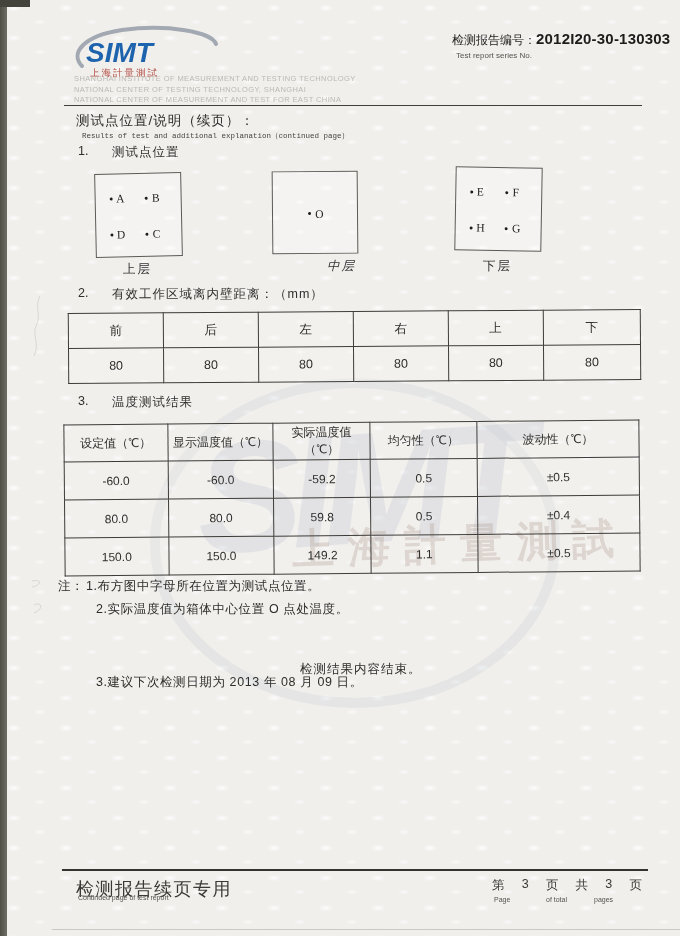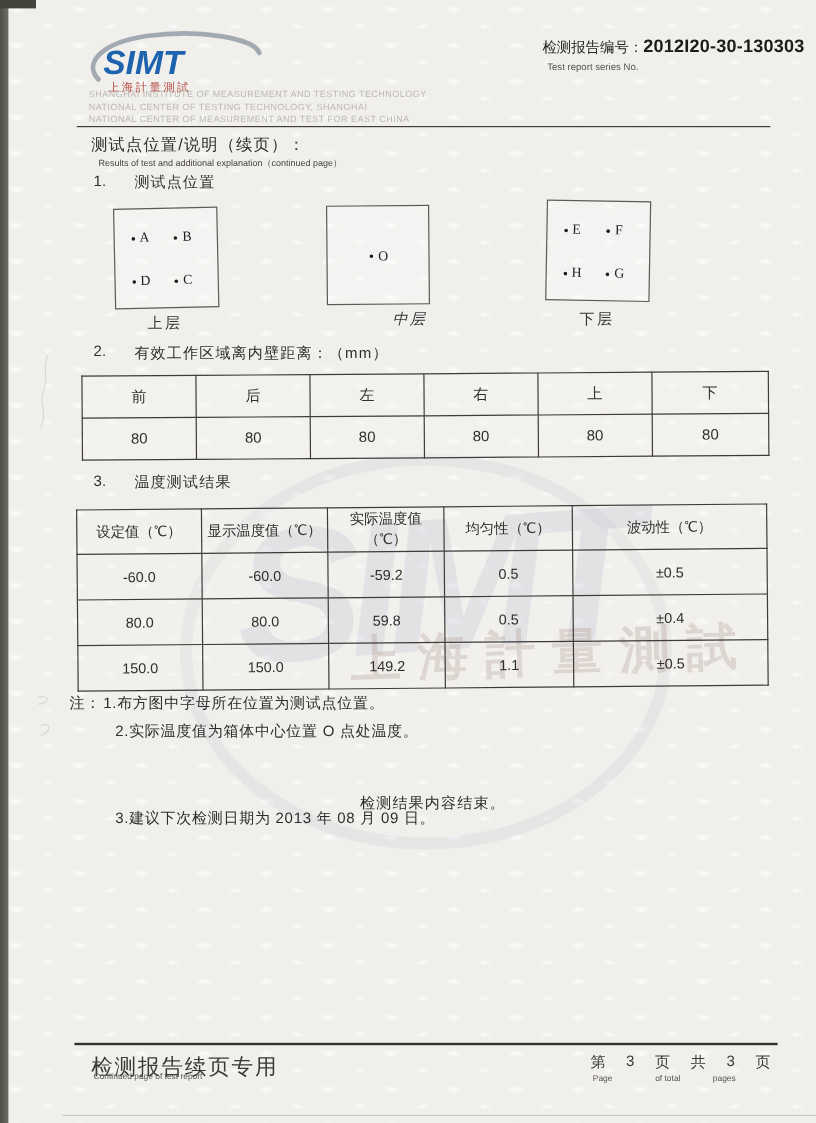--- a/index.html
+++ b/index.html
@@ -27,21 +27,21 @@
     color:rgba(152,126,114,.30);transform:rotate(-2deg);}
   .content{position:absolute;left:0;top:0;width:680px;height:936px;z-index:1;}
   .abs{position:absolute;}
   
   .org{font-size:7.5px;line-height:10.5px;color:#bcb9b2;letter-spacing:.4px;}
   .repno-label{font-size:12px;color:#262624;}
   .repno-value{font-size:15px;font-weight:600;color:#1c1c1a;letter-spacing:.2px;}
   .repno-sub{font-size:8px;color:#565450;}
   .hr1{left:64px;top:105px;width:578px;border-top:1.6px solid #403f3c;}
   .title-zh{font-size:13.5px;color:#2c2c2a;letter-spacing:1px;}
-  .title-en{font-size:7.5px;color:#474542;}
+  .title-en{font-size:7.5px;color:#474542;font-family:Liberation Mono, monospace;}
   .sec-num{font-size:12.5px;}
   .sec-title{font-size:12.5px;letter-spacing:1px;}
   
   .dbox{position:absolute;border:1.3px solid #5a5a56;background:rgba(255,255,255,.25);}
   .dpt{position:absolute;display:flex;align-items:center;gap:4px;
     font-family:"Liberation Serif",serif;font-size:11.5px;color:#222;}
   .dot{width:3px;height:3px;border-radius:50%;background:#1c1c1a;}
   .pt-tl{left:16%;top:22%;} .pt-tr{left:58%;top:22%;}
   .pt-bl{left:16%;top:66%;} .pt-br{left:58%;top:66%;}
   .pt-c{left:42%;top:44%;}

